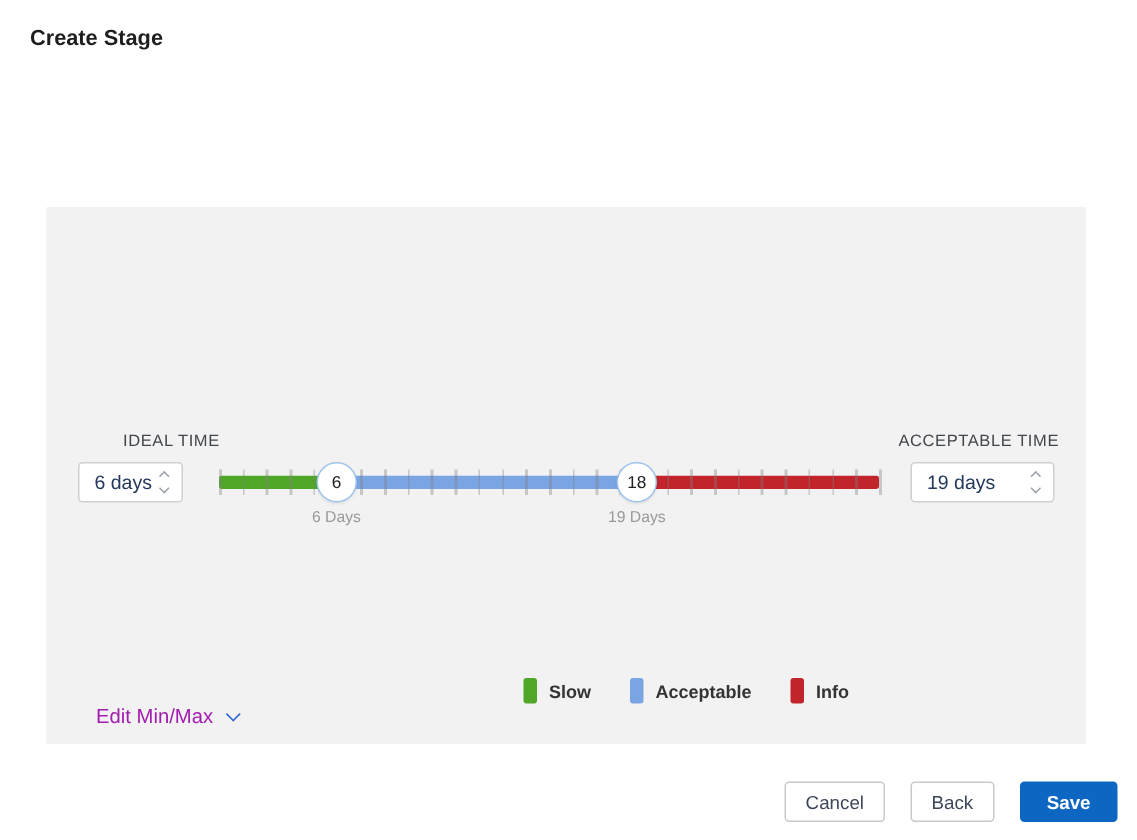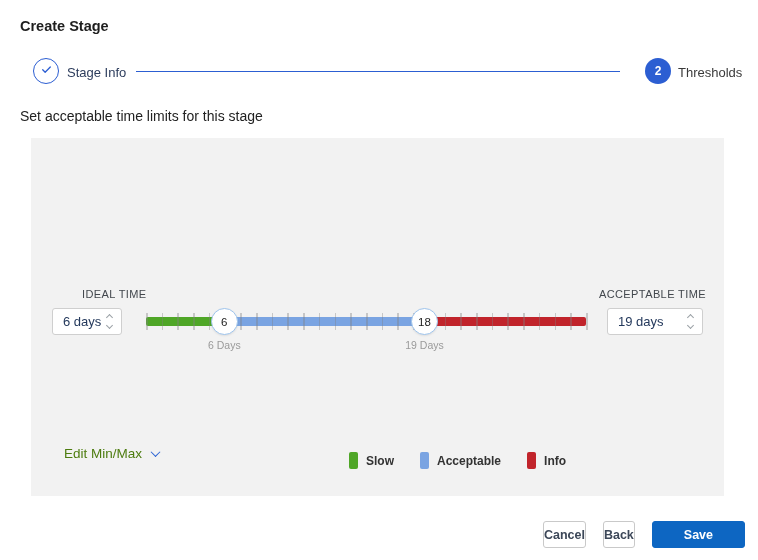--- a/index.html
+++ b/index.html
@@ -92,61 +92,47 @@
     display: flex; align-items: center; justify-content: center;
     font-size: 11.5px; color: #222; z-index: 3; cursor: grab;
     box-shadow: 0 1px 2px rgba(0,0,0,0.08);
   }
   .handle-label {
     position: absolute; top: 36px; width: 70px; margin-left: -35px;
     text-align: center; font-size: 10.5px; color: #9a9a9a; z-index: 1;
   }
   
   .edit-minmax {
-    position: absolute; left: 33px; top: 308px;
-    font-size: 13.5px; color: #4d7c0f; font-weight: 500; cursor: pointer;
+    position: absolute; left: 33px; top: 332px;
+    font-size: 13.5px; color: #a21caf; font-weight: 500; cursor: pointer;
     display: flex; align-items: center;
   }
   .edit-minmax .chev { width: 7px; height: 7px; margin-left: 10px; vertical-align: 0; }
   .legend { position: absolute; left: 318px; top: 314px; display: flex; gap: 26px; }
   .legend-item { display: flex; align-items: center; gap: 8px; }
   .swatch { width: 9px; height: 17px; border-radius: 2px; }
   .legend-text { font-size: 12px; color: #333; font-weight: 600; }
   
   .footer { position: absolute; right: 13px; top: 521px; display: flex; gap: 17px; }
   .btn {
-    height: 27px; padding: 0 0; border-radius: 3px;
+    height: 27px; padding: 0 13px; border-radius: 3px;
     font-size: 12.5px; display: flex; align-items: center; justify-content: center;
-    cursor: pointer; font-family: "Liberation Sans", sans-serif; font-weight: bold;
+    cursor: pointer; font-family: "Liberation Sans", sans-serif;
   }
   .btn-secondary { background: #fff; border: 1px solid #c9c9c9; color: #3c4758; }
-  .btn-primary { background: #0d66c2; border: 1px solid #0d66c2; color: #fff; font-weight: 600; padding: 0 31px; }
+  .btn-primary { background: #0d66c2; border: 1px solid #0d66c2; color: #fff; font-weight: 600; padding: 0 17px; }
 </style>
 </head>
 <body>
 
 <div class="page">
 
   <div class="page-title">Create Stage</div>
 
-  <div class="stepper">
-    <div class="step-circle-done">
-      <span>
-        <svg width="13" height="13" viewBox="0 0 24 24" fill="none">
-          <path d="M5 12.5l4.5 4.5L19 7.5" stroke="#2c5ed2" stroke-width="2.4" stroke-linecap="round" stroke-linejoin="round"></path>
-        </svg>
-      </span>
-    </div>
-    <div class="step1-label">Stage Info</div>
-    <div class="step-line"></div>
-    <div class="step-circle-active">2</div>
-    <div class="step2-label">Thresholds</div>
-  </div>
-
-  <div class="subtitle">Set acceptable time limits for this stage</div>
+
 
   <div class="panel">
 
 
     <div class="field-label ideal-label">IDEAL TIME</div>
     <div class="spin-input ideal-input">
       <span class="spin-value">6 days</span>
       <span class="spinner">
         <span class="spin-up"></span>
         <span class="spin-down"></span>

